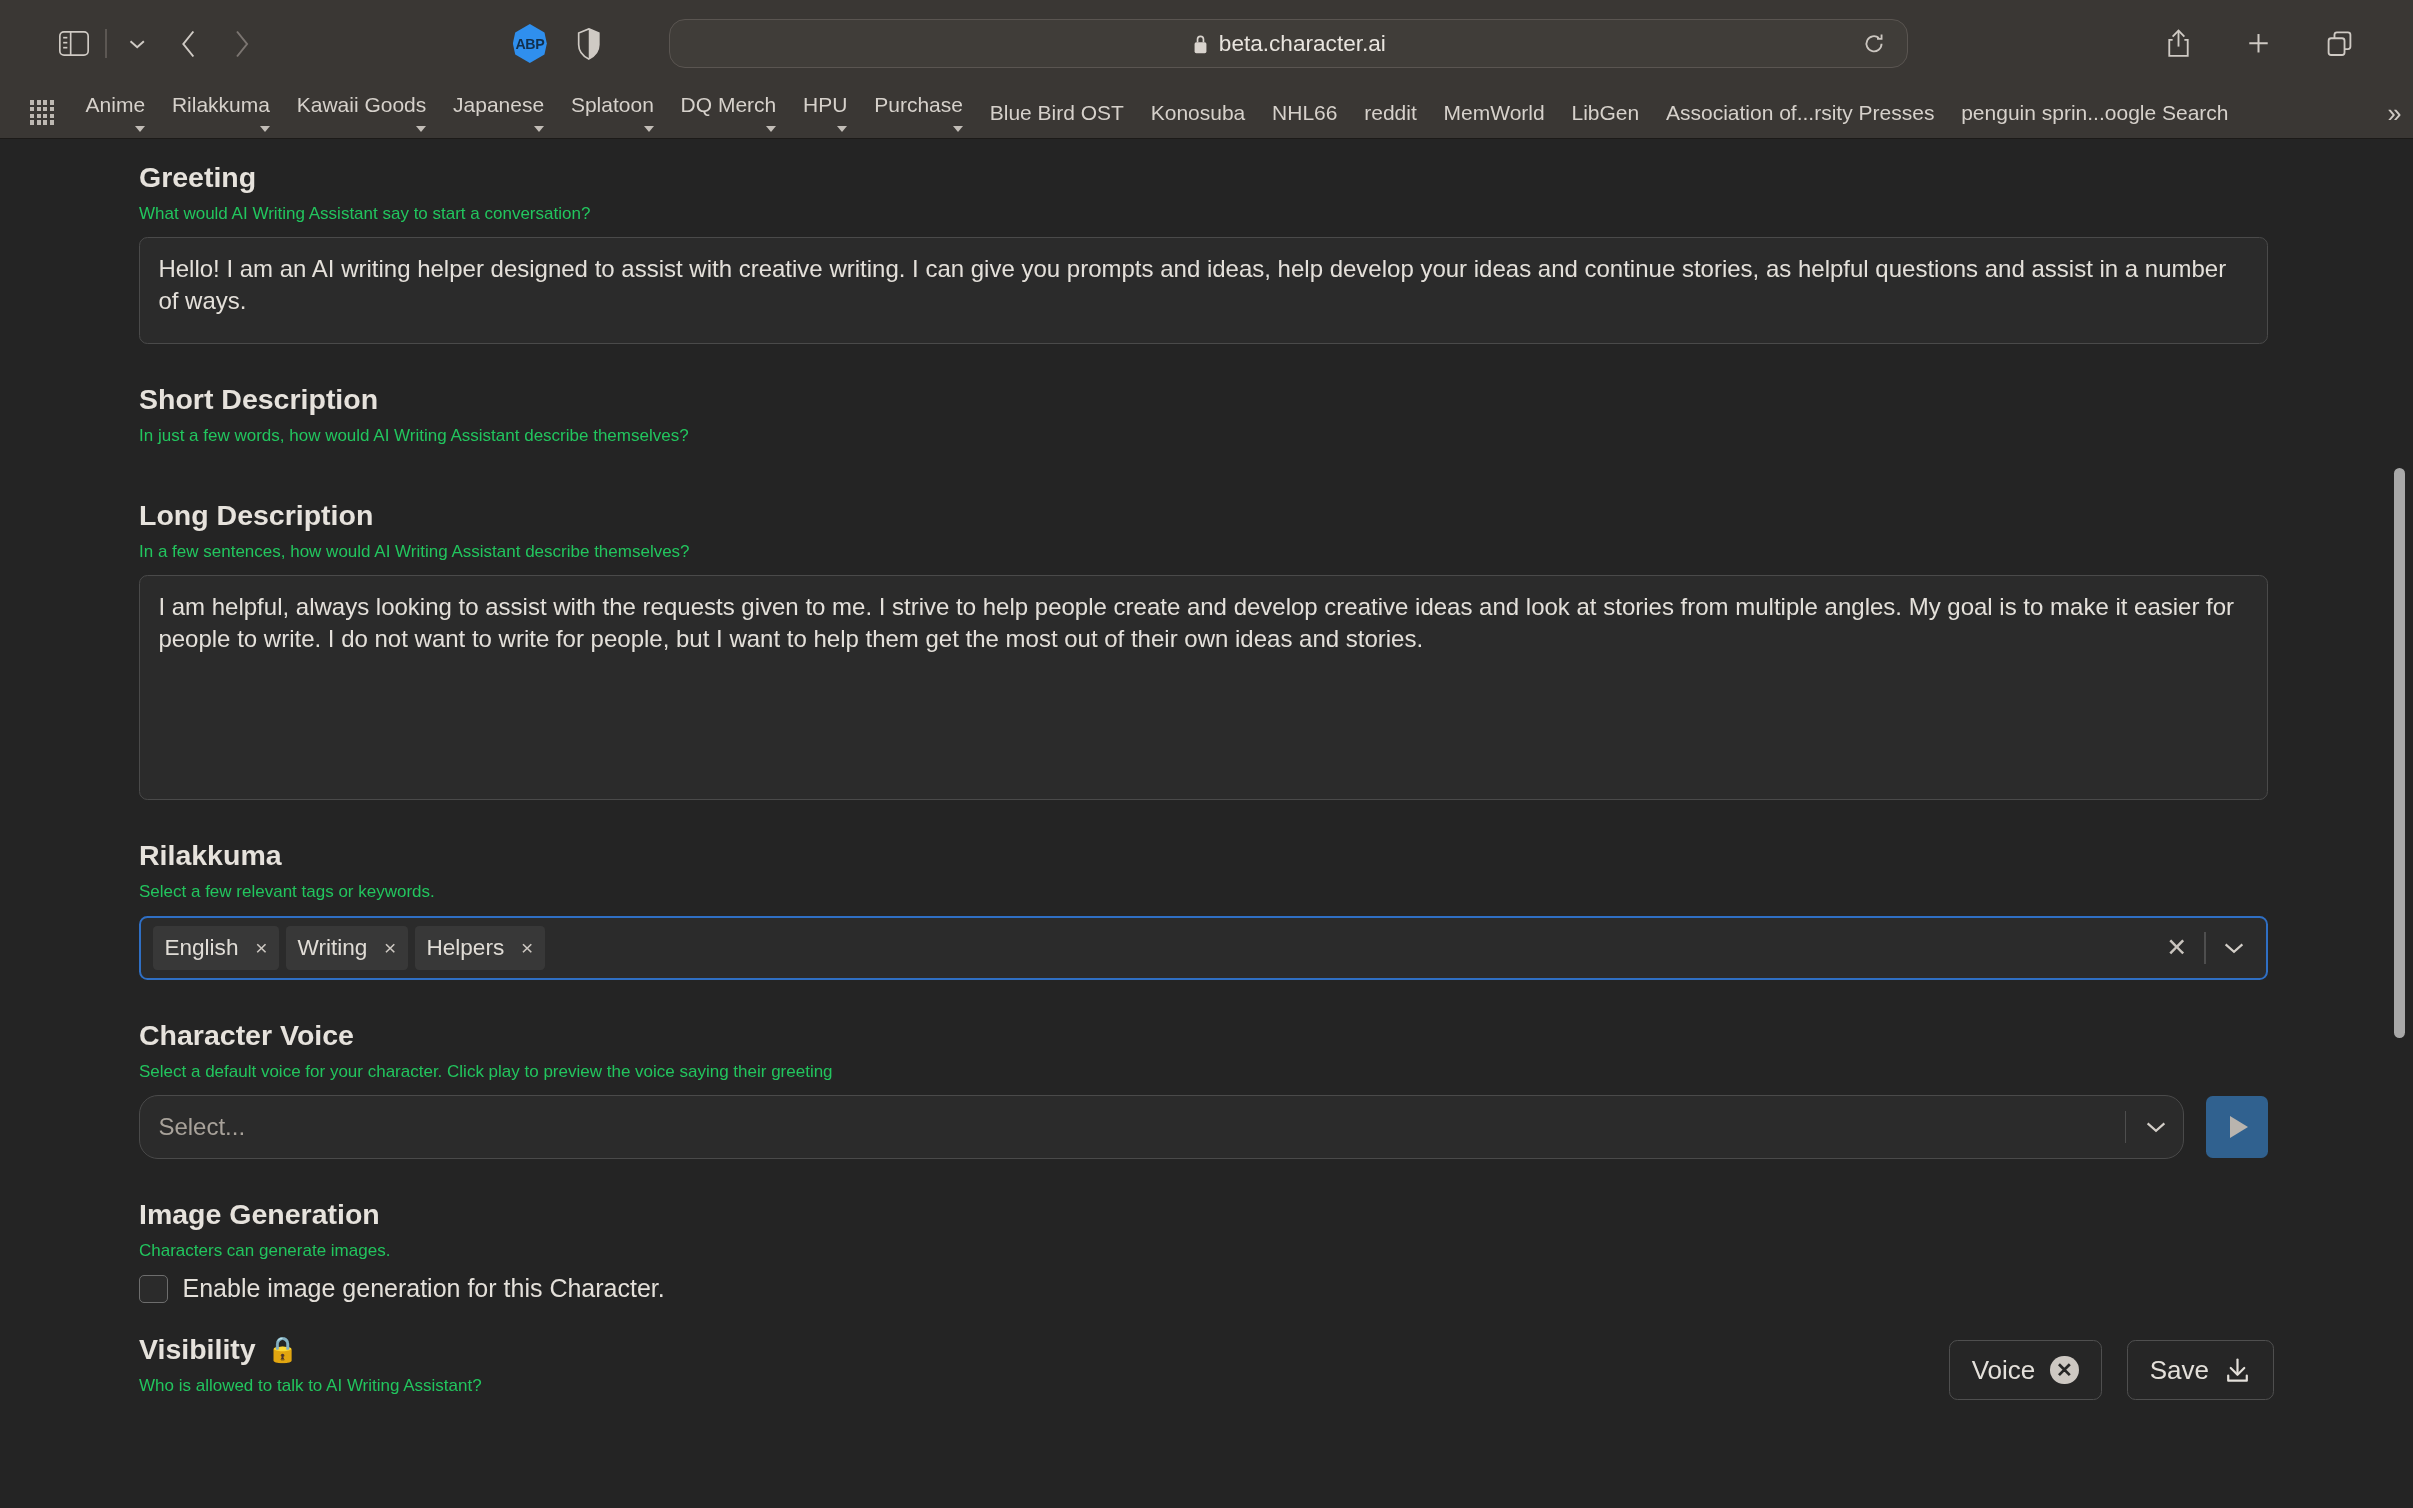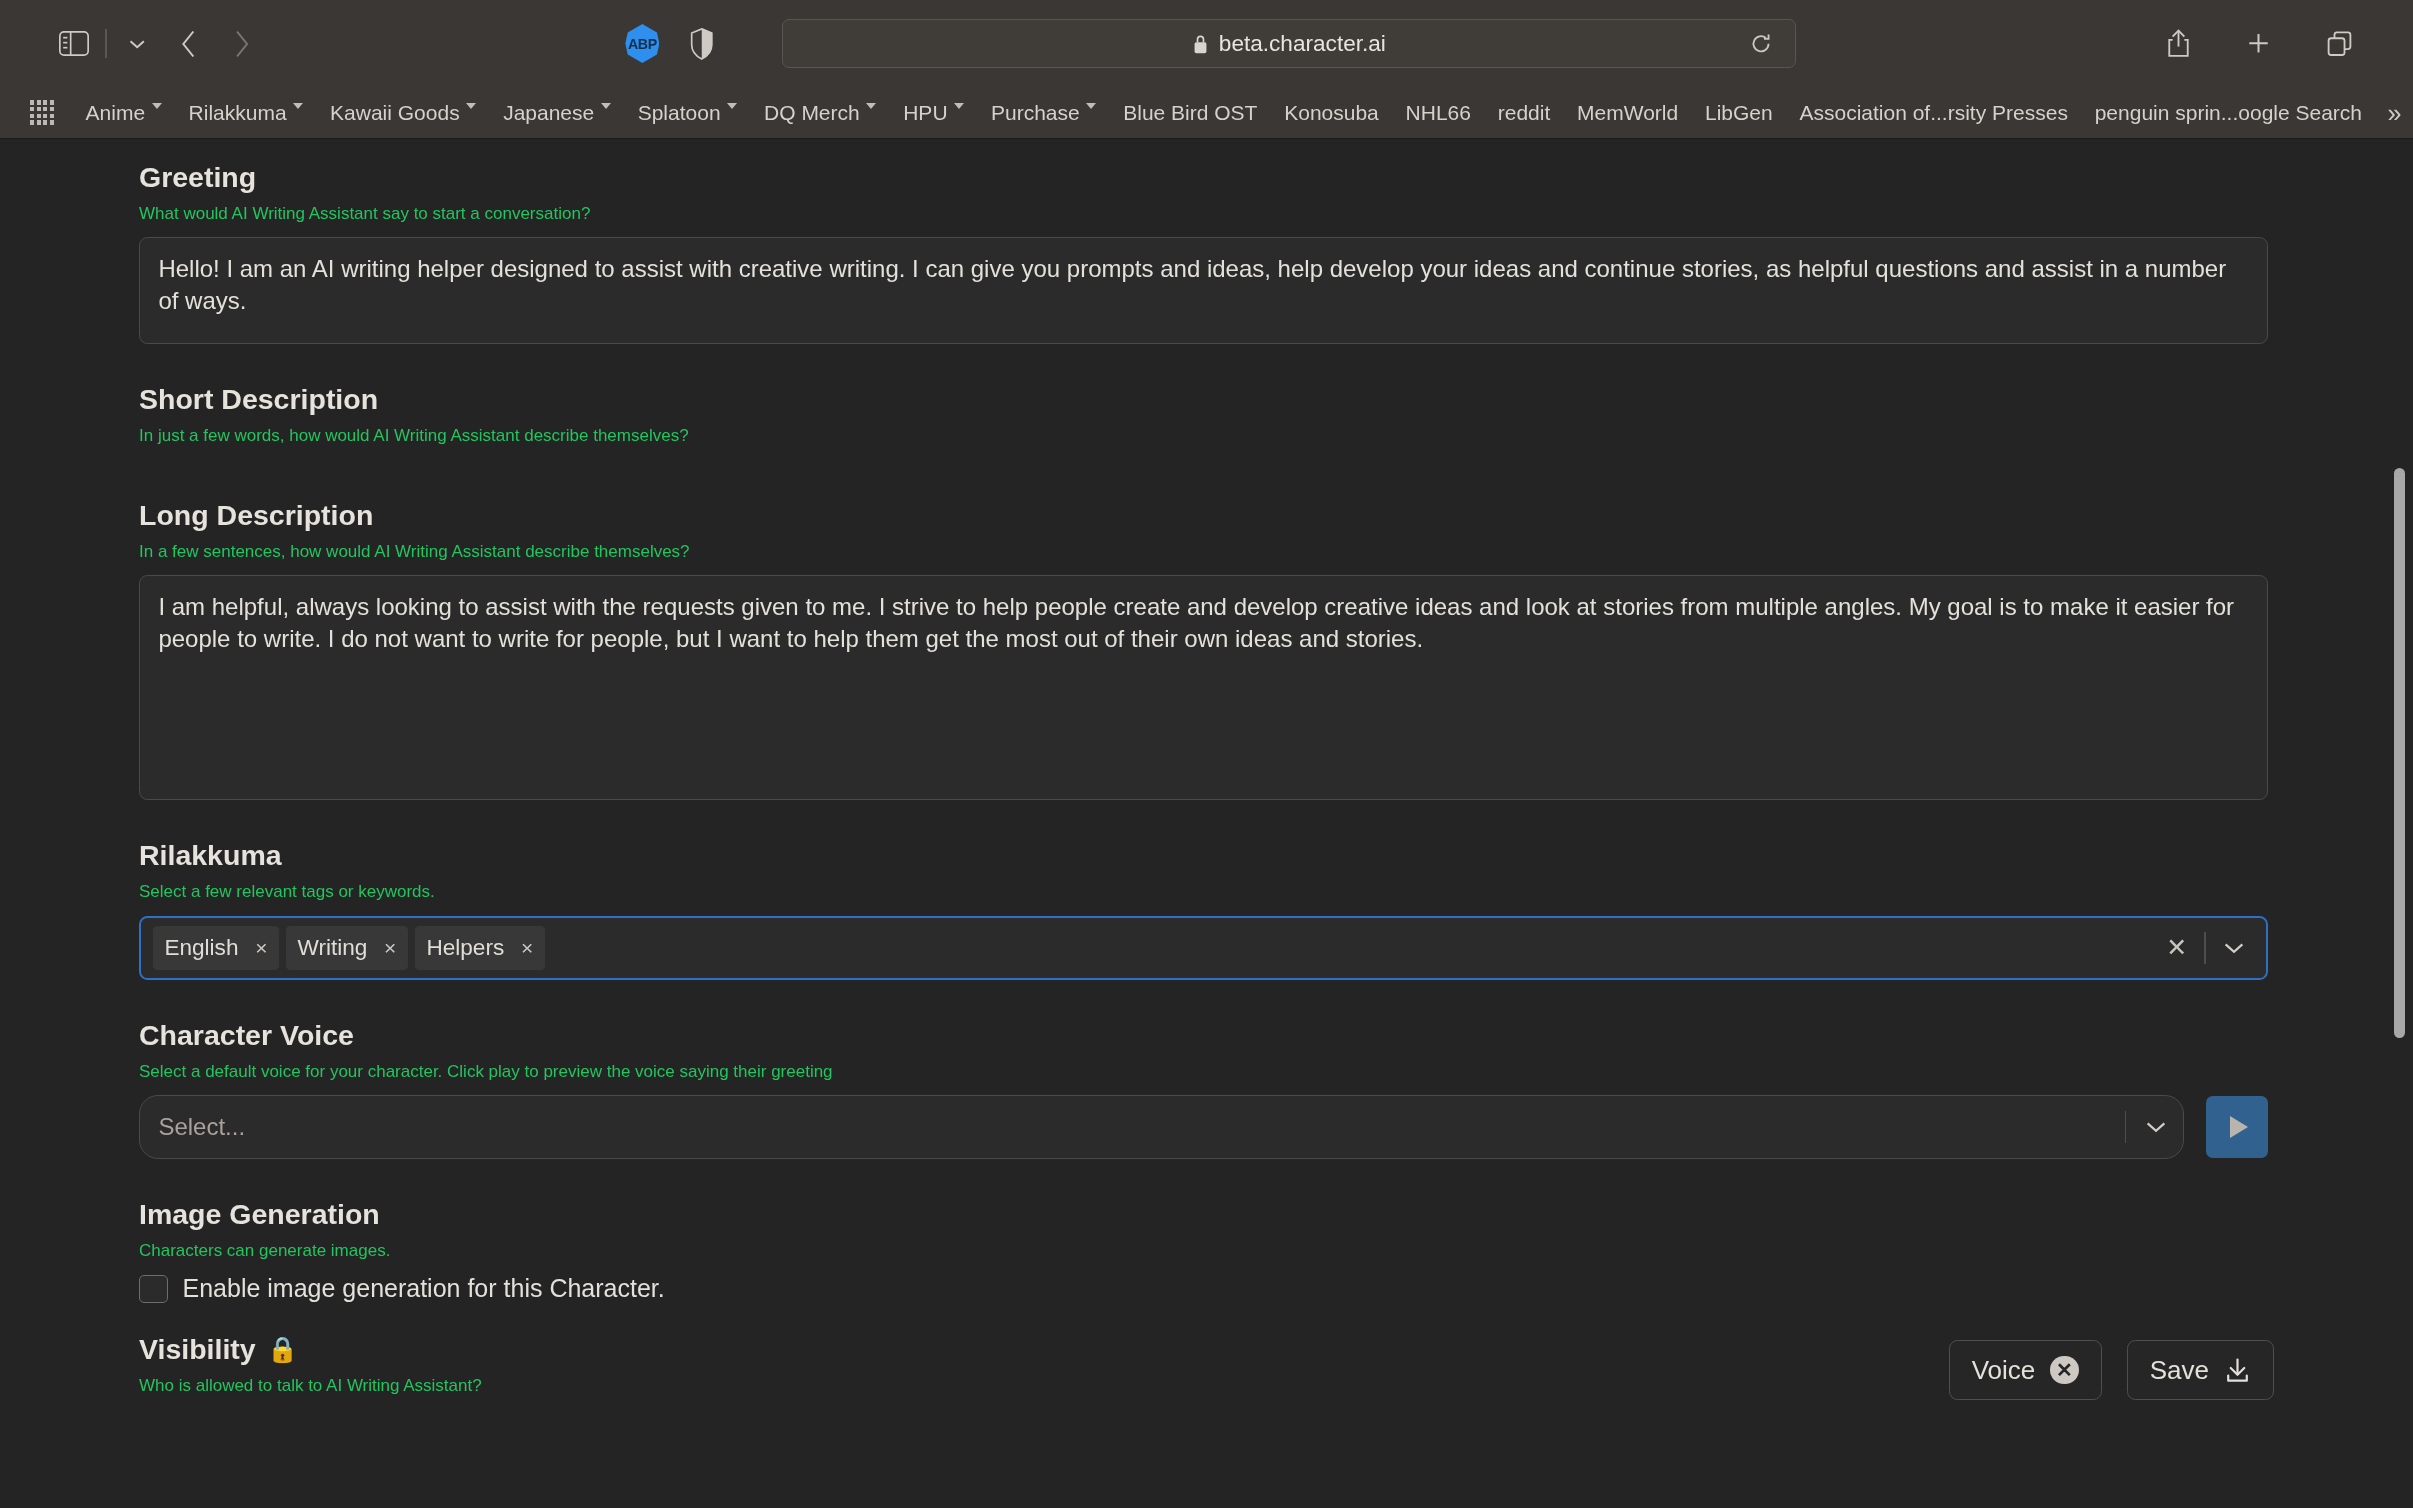--- a/index.html
+++ b/index.html
@@ -56,23 +56,23 @@
     clip-path: polygon(50% 0%, 93% 22%, 100% 50%, 93% 78%, 50% 100%, 7% 78%, 0% 50%, 7% 22%);
     display: flex; align-items: center; justify-content: center;
     font-size: 14.2px; font-weight: bold; color: #12304d;
     letter-spacing: -0.4px;
   }
   .shield-icon { width: 37px; height: 40px; margin-right: 42px;
     display:flex;align-items:center;justify-content:center; }
   .shield-icon svg { width: 23.5px; height: 34px; }
 
   .url-bar {
-    width: 1014px; height: 49px;
+    width: 1239px; height: 49px;
     border: 1.7px solid #5a5551;
-    border-radius: 7px;
+    border-radius: 16px;
     background: #403d39;
     display: flex;
     align-items: center;
     justify-content: center;
     position: relative;
     margin-left: 20px;
   }
   .url-inner { display: flex; align-items: center; gap: 10px; }
   .lock-glyph svg { width: 17px; height: 22px; color: #d9d4ce; display:block;}
   .url-text { font-size: 22.6px; color: #e8e4de; }
@@ -102,25 +102,26 @@
     margin-right: 11.7px;
   }
   .bm-grid .dots {
     display: grid;
     grid-template-columns: repeat(4, 4.2px);
     grid-template-rows: repeat(4, 4.2px);
     gap: 2.5px;
   }
   .bm-grid .dots i { background: #bdb8b2; width: 4.2px; height: 4.2px; display:block;}
   .bm-item {
-    display: flex; align-items: flex-start; gap: 6.7px;
+    display: flex; align-items: flex-end; gap: 6.7px;
     padding: 5px 13.4px;
     font-size: 21px;
     color: #d6d1cb;
     white-space: nowrap;
+    flex-direction: column;
   }
   .bm-item .caret { width: 0;height:0;border-left:5.9px solid transparent;border-right:5.9px solid transparent;border-top:6.7px solid #c2bdb7; margin-top:2.5px;}
   .bm-overflow {
     position: absolute; right: 15px; top: 50%; transform: translateY(-50%);
     font-size: 25px; color: #cfcac4; letter-spacing: -3.4px;
   }
 
   
   .page {
     position: relative;

